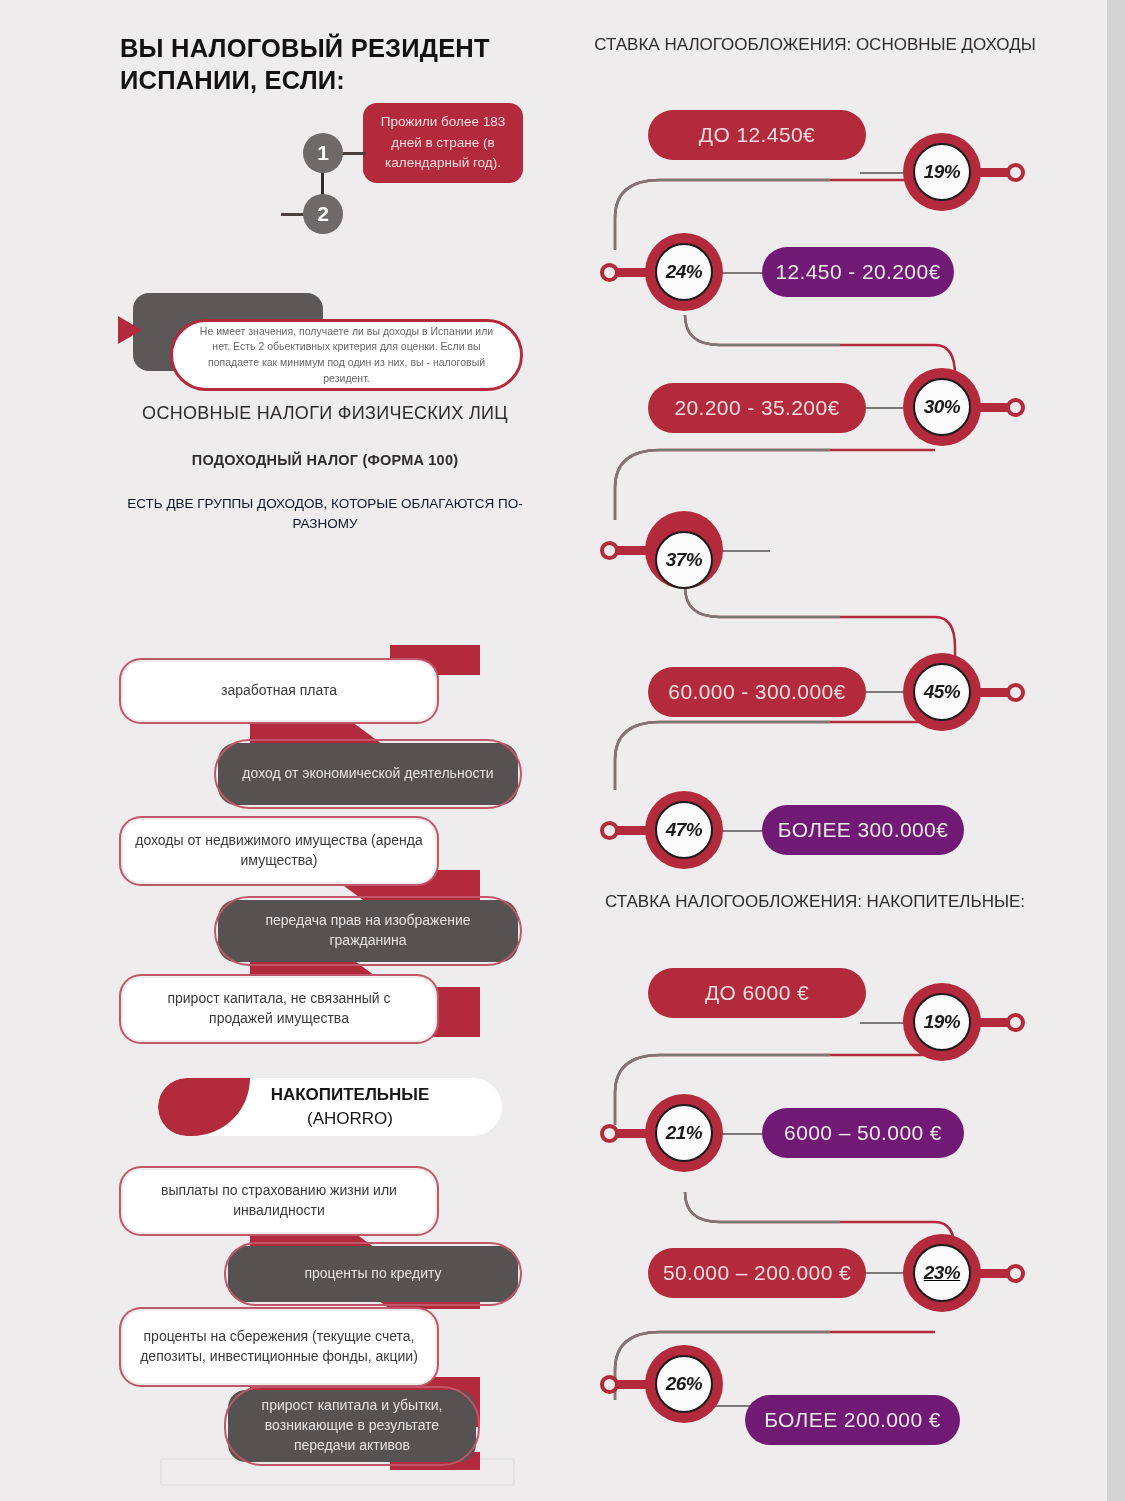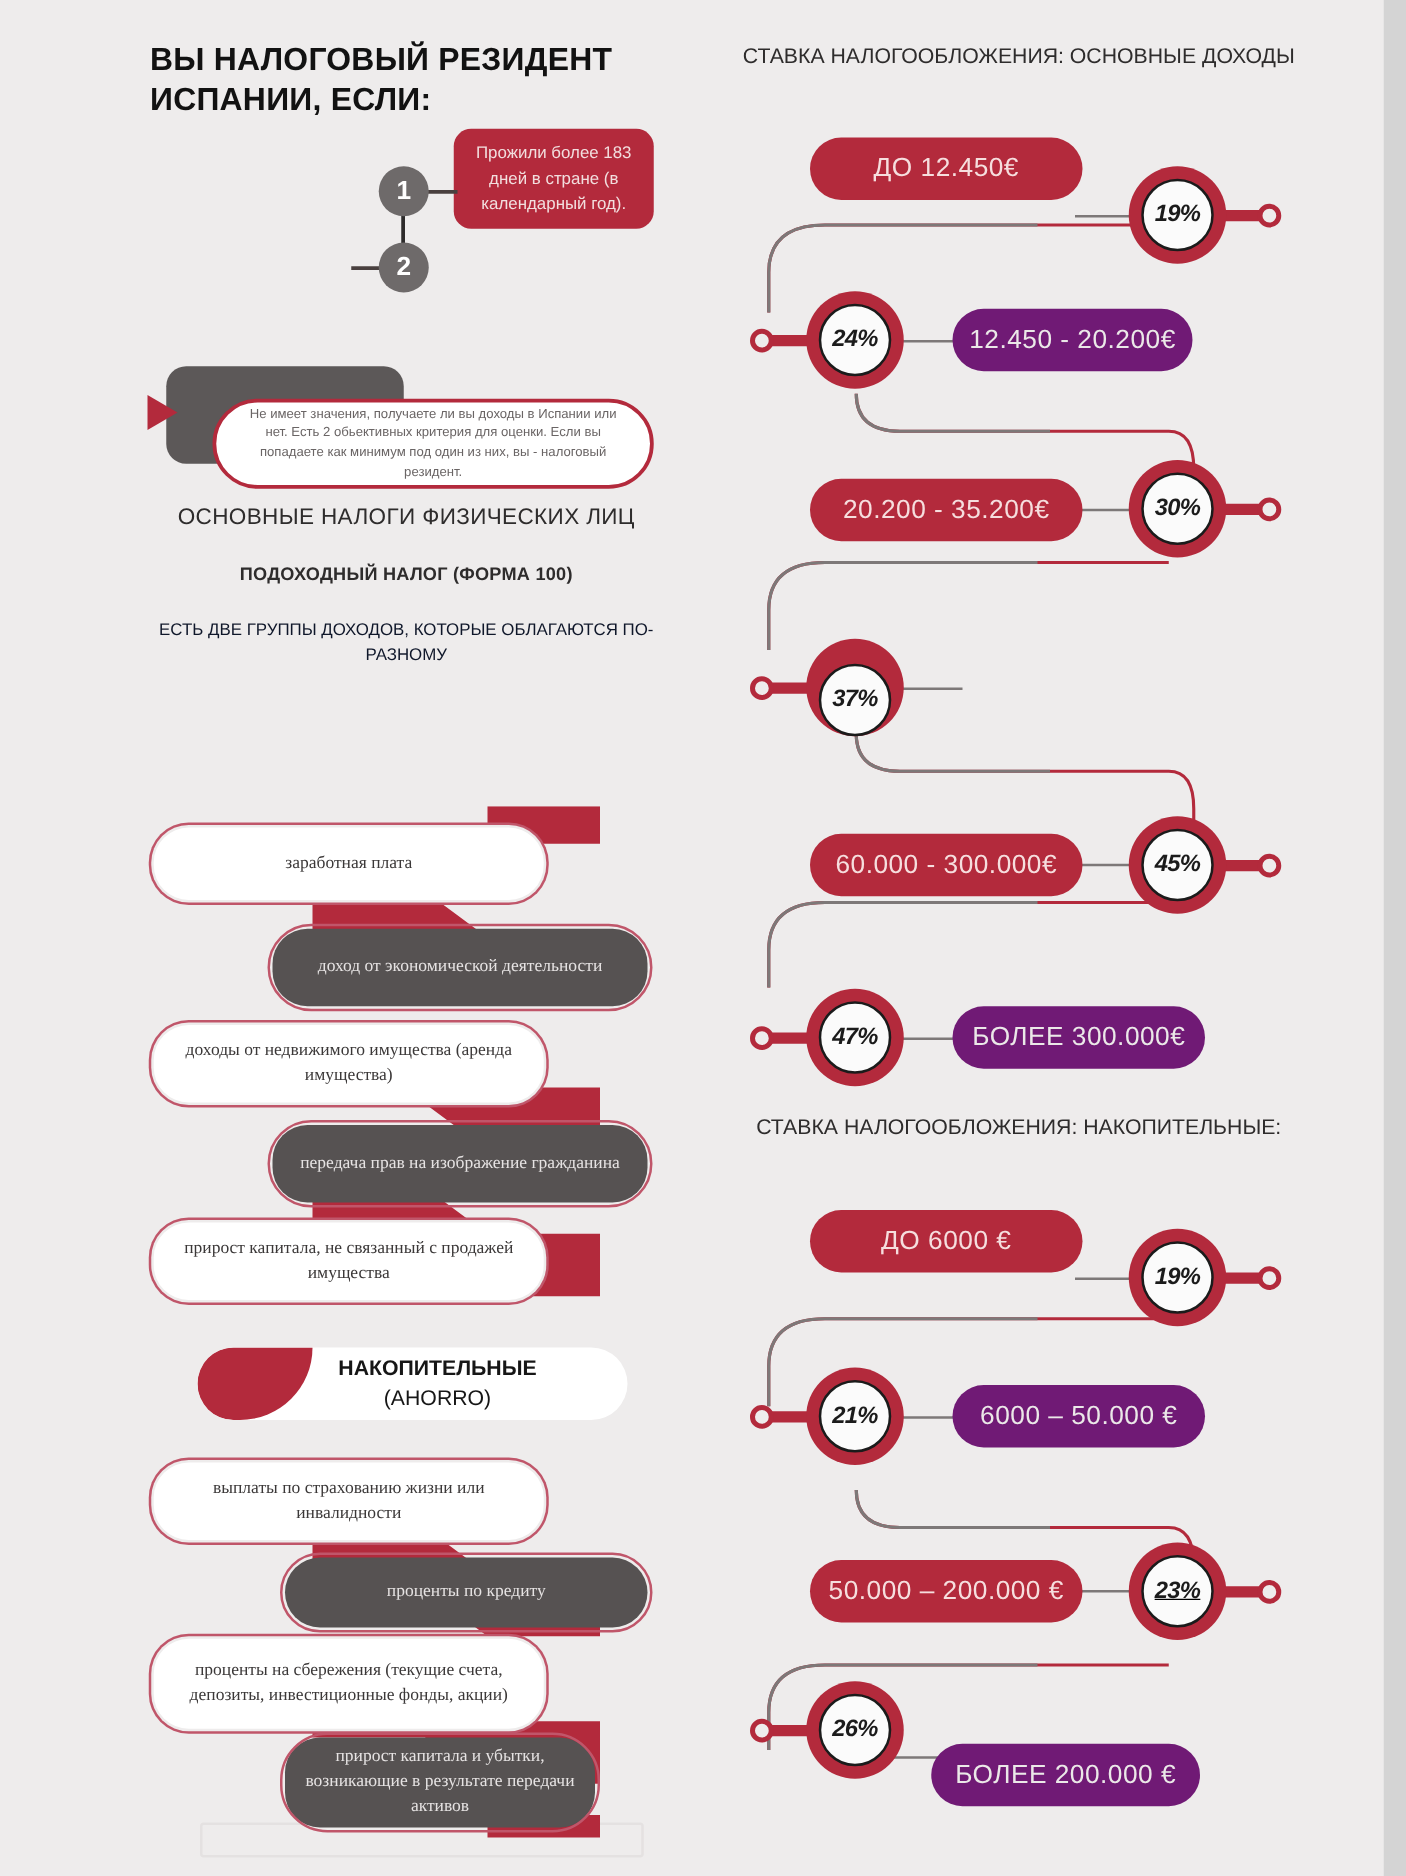--- a/index.html
+++ b/index.html
@@ -87,23 +87,23 @@
   }
   .group-head .gh-text .paren { font-weight: normal; }
   .gh-general { left: 150px; top: 563px; width: 352px; }
   .gh-ahorro  { left: 158px; top: 1078px; width: 344px; }
 
   
   .ribbon { position: absolute; z-index: 1; }
 
   
   .item {
-    position: absolute; z-index: 3; border-radius: 28px;
-    display: flex; align-items: center; justify-content: center;
-    text-align: center; padding: 6px 11px; font-size: 14px; line-height: 1.42; font-family: Liberation Serif, serif;
+    position: absolute; z-index: 3; border-radius: 18px;
+    display: flex; align-items: center; justify-content: center;
+    text-align: center; padding: 6px 11px; font-size: 14px; line-height: 1.42;
   }
   .item.white {
     background: #fff; color: #3b3838;
     box-shadow: 0 0 0 2px #eeecec, 0 0 0 4px #c0566a;
   }
   .item.dark {
     background: #565252; color: #e6e3e3;
   }
   .item.dark::before {
     content: ""; position: absolute; inset: -4px;

